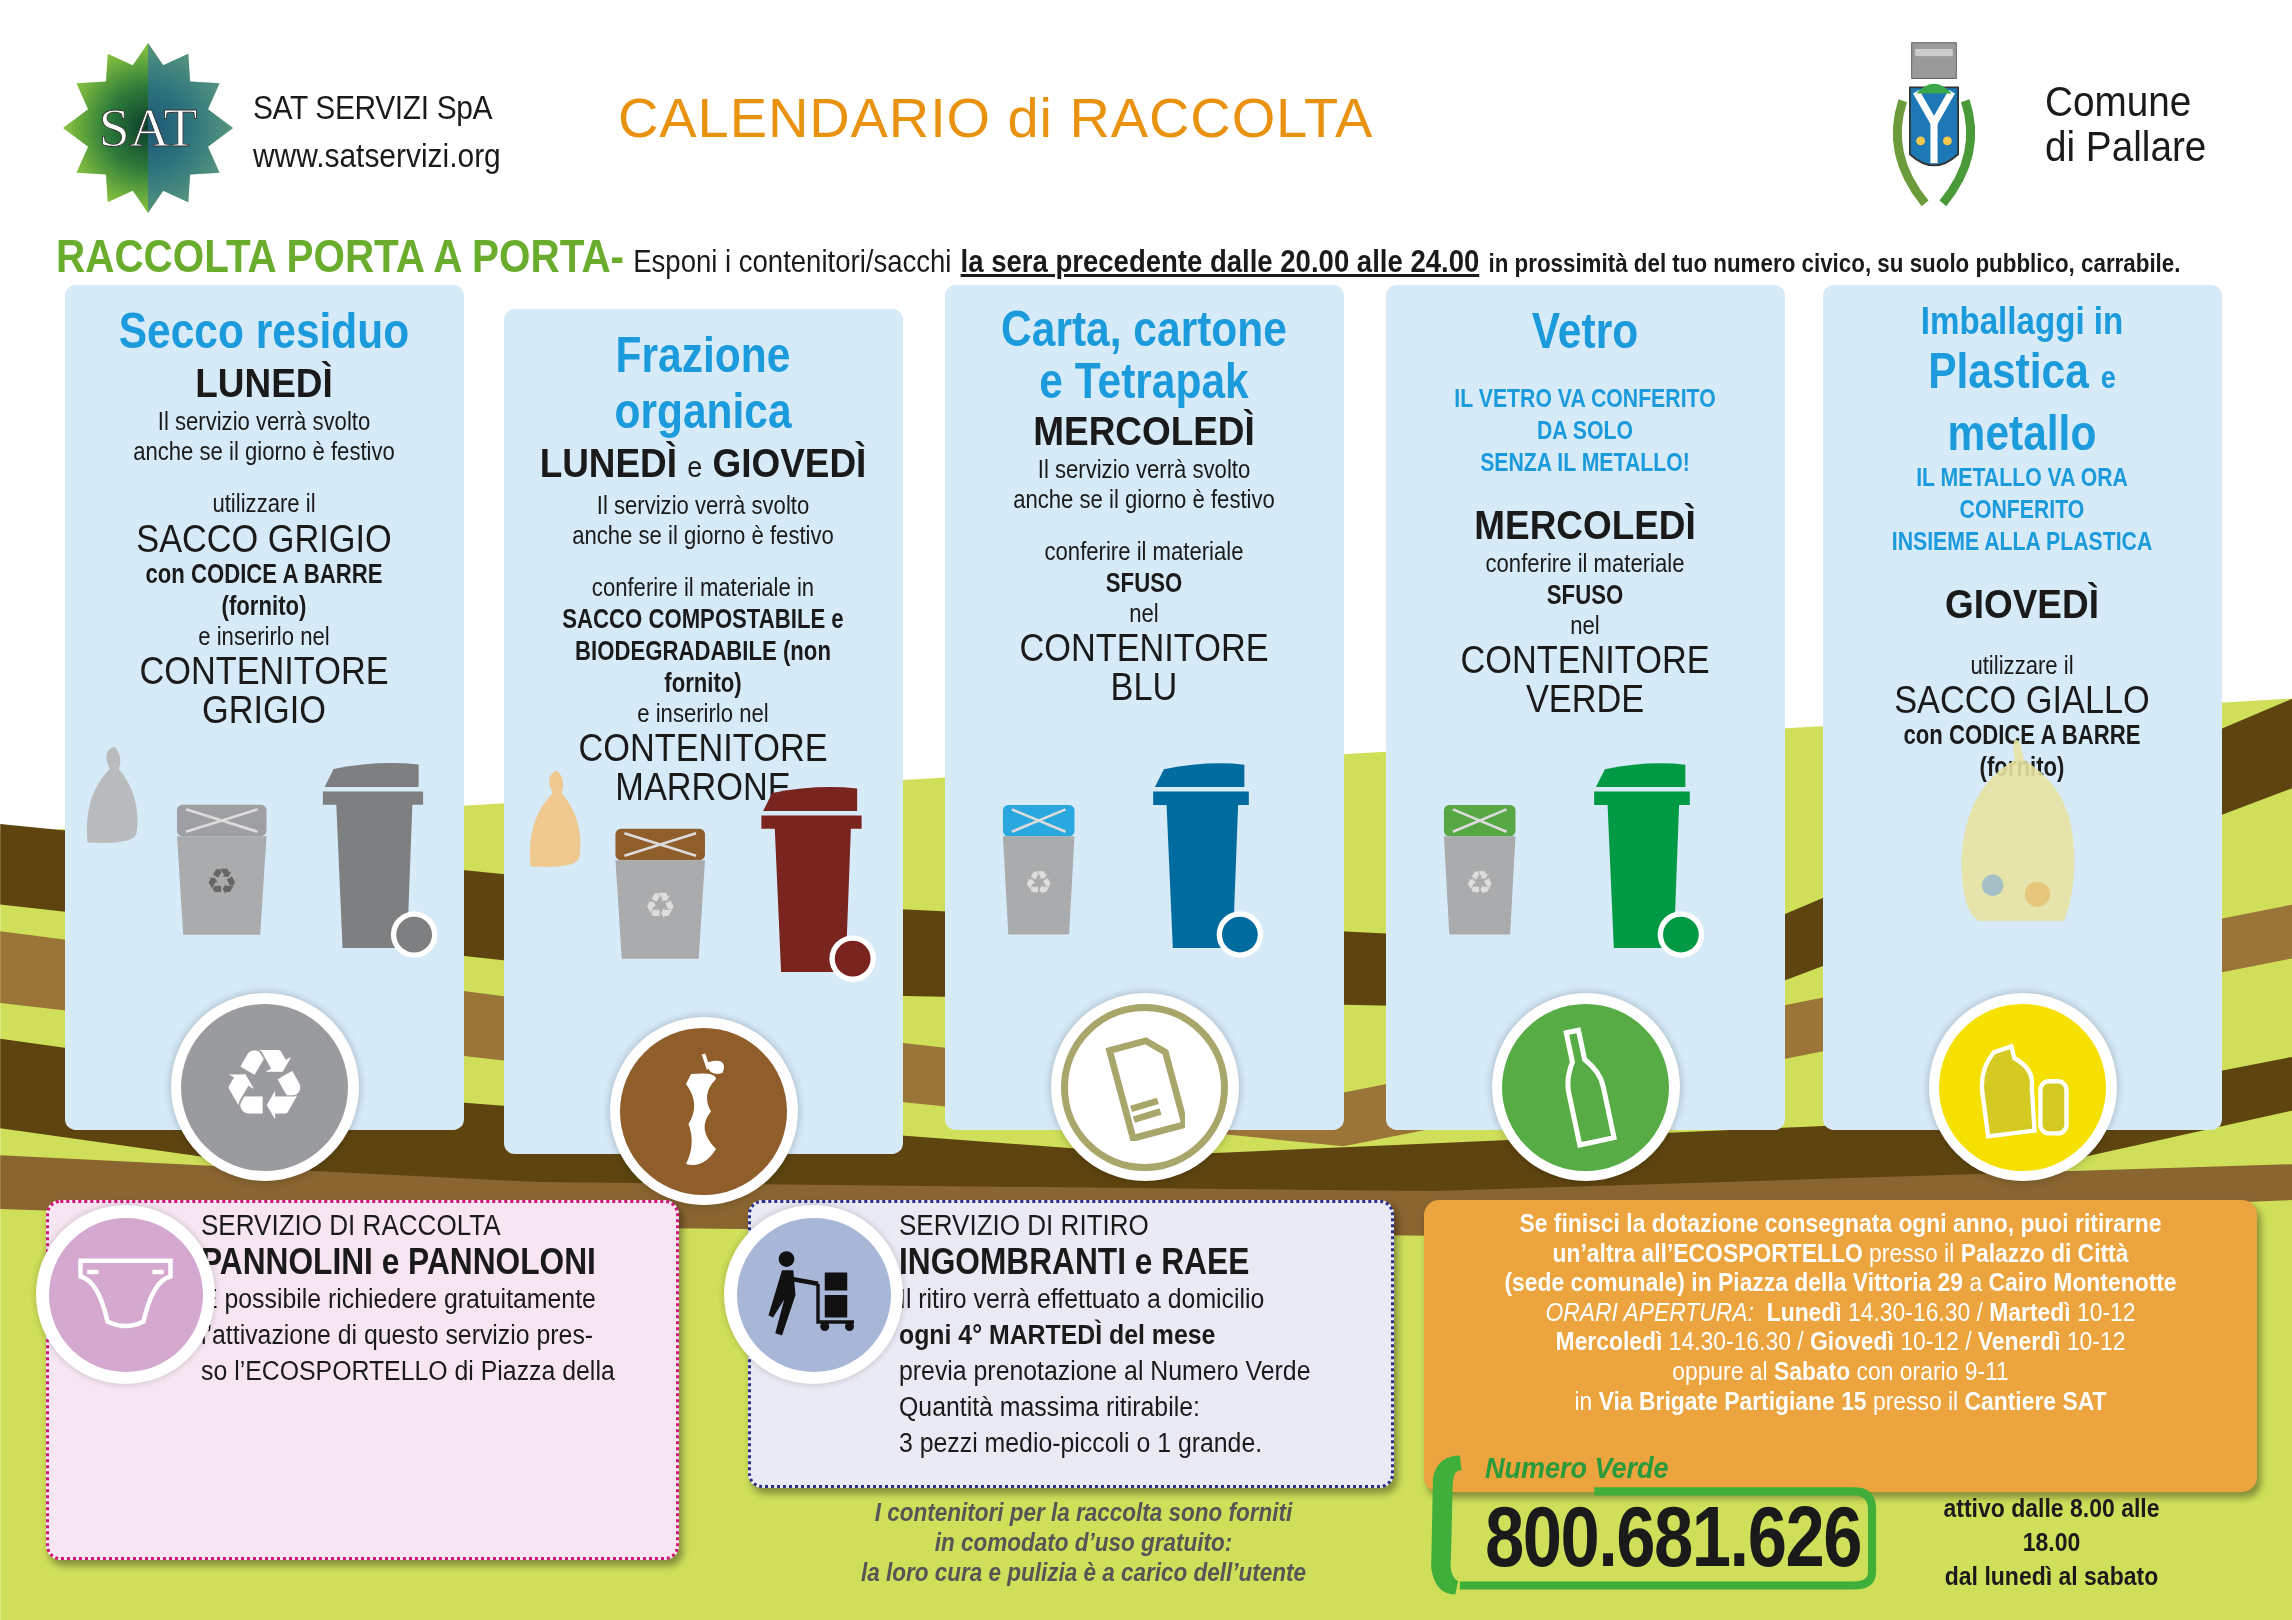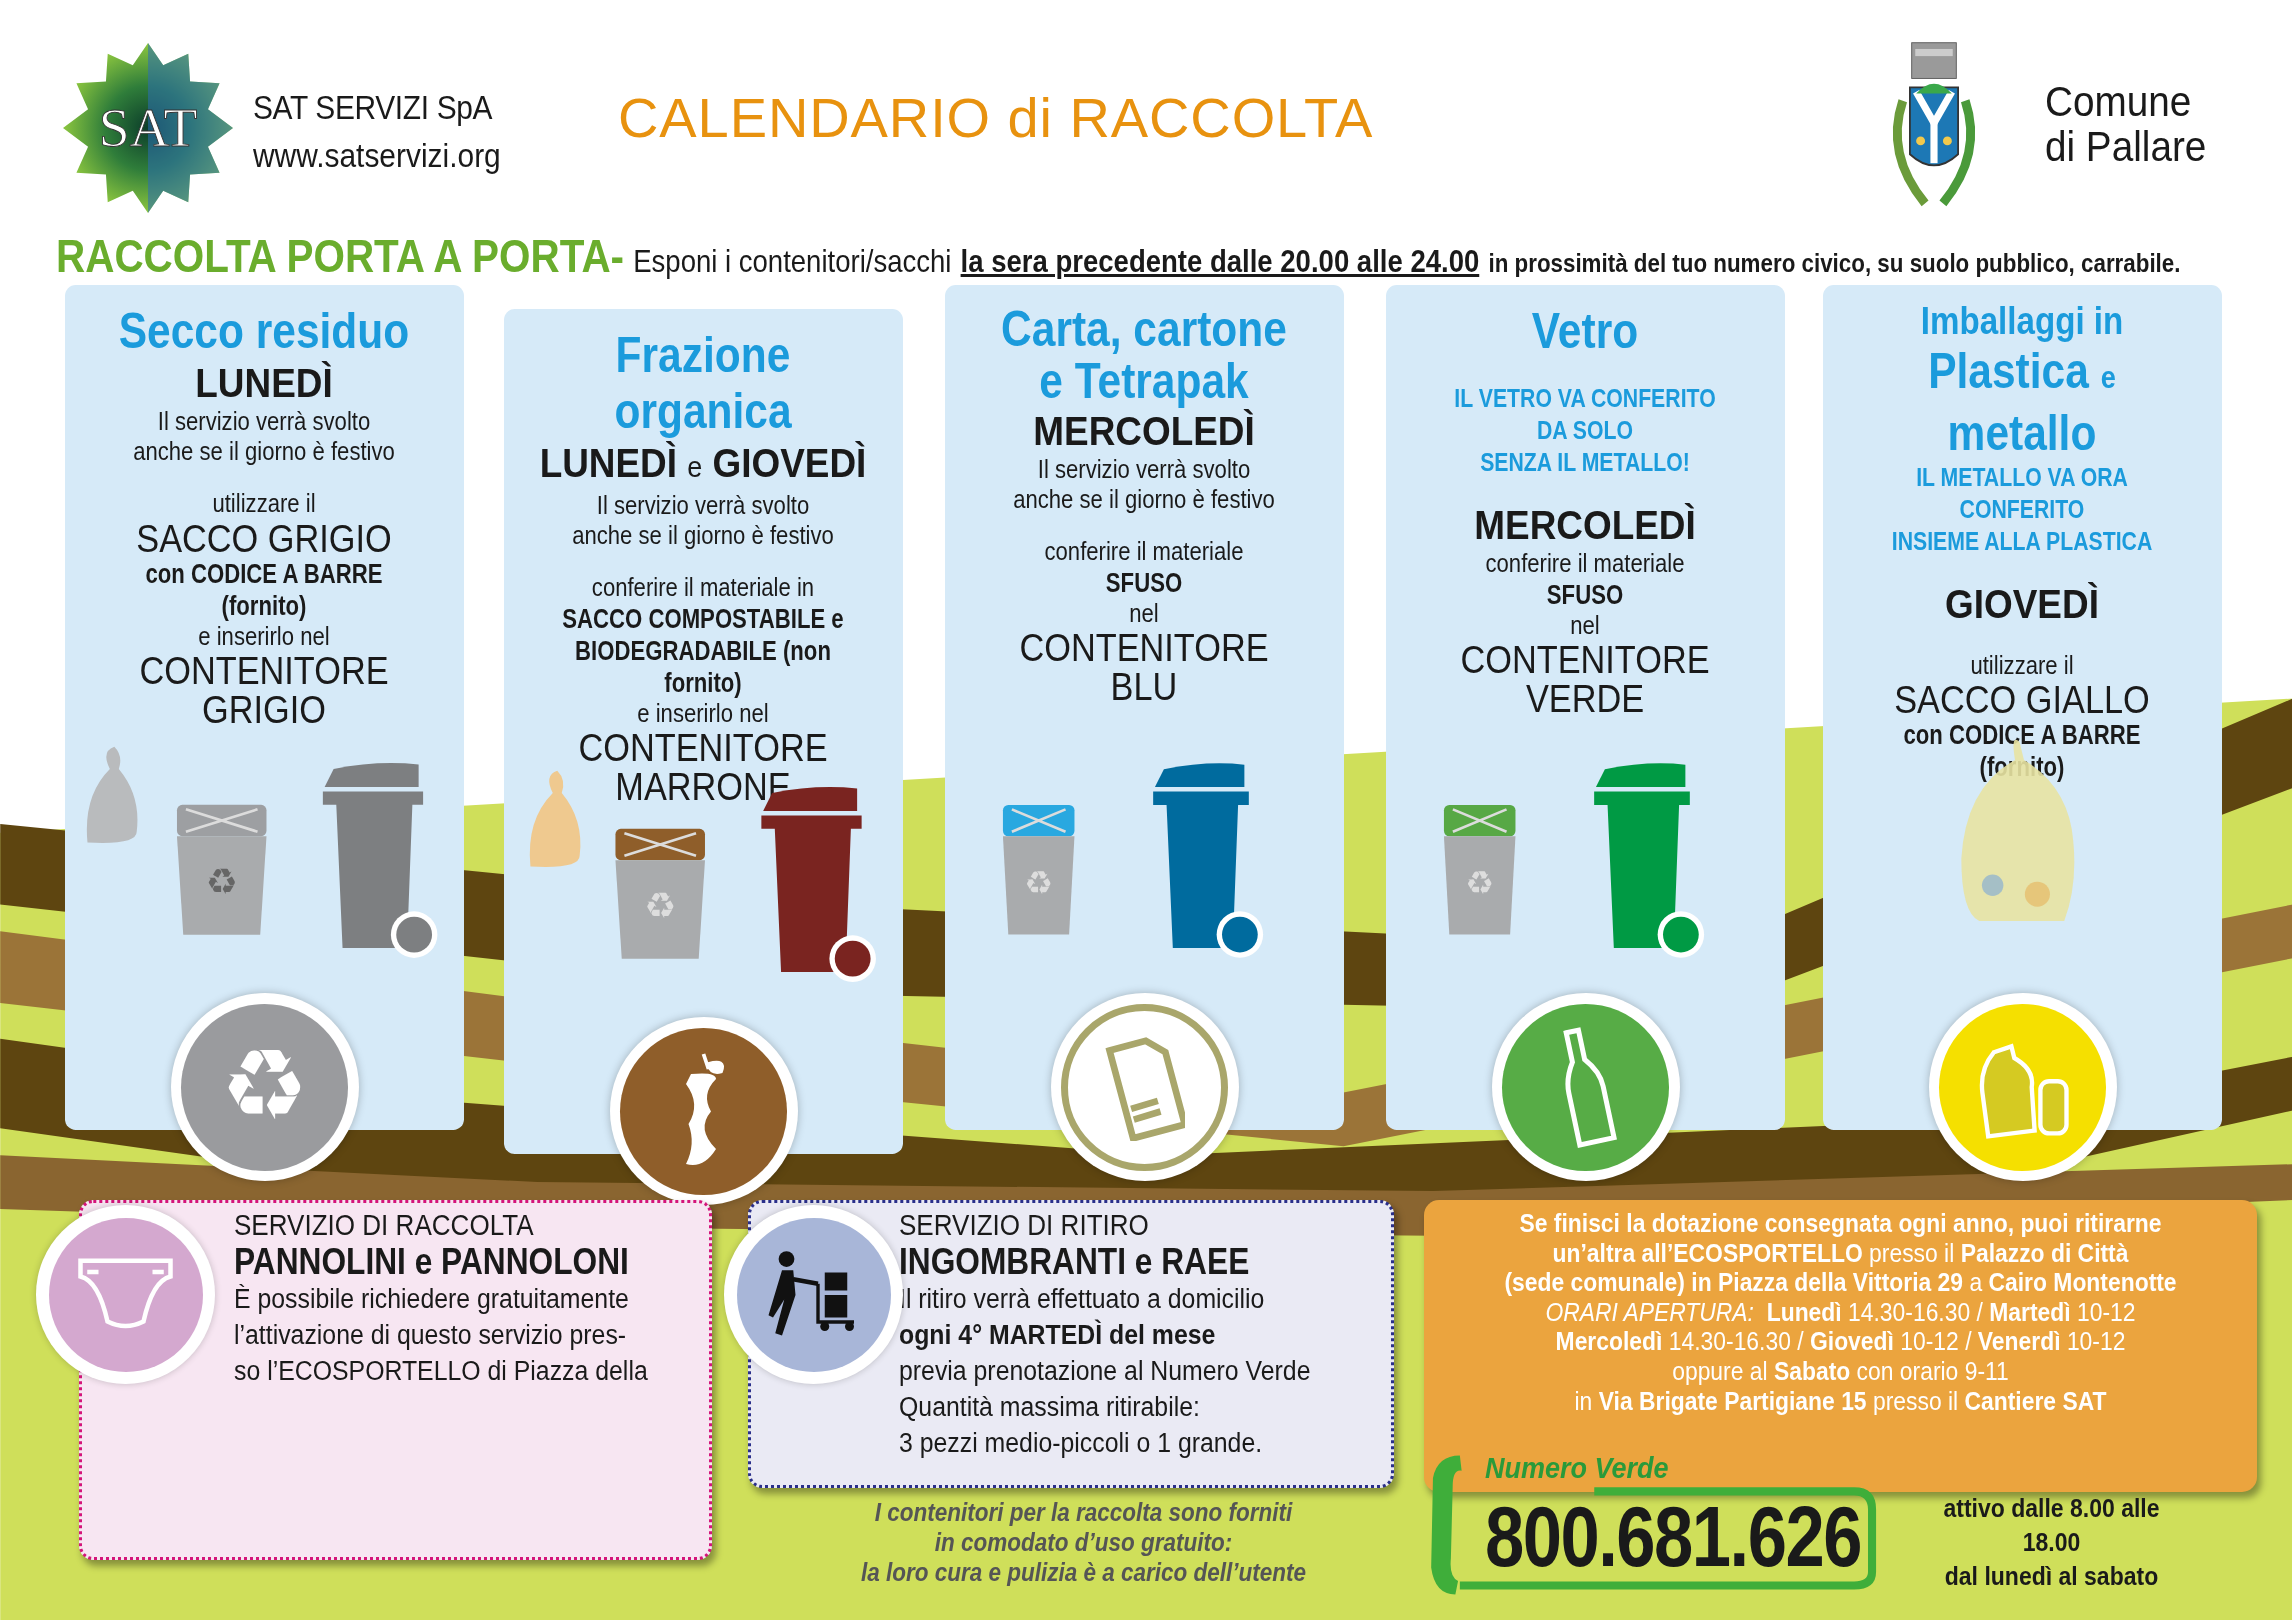--- a/index.html
+++ b/index.html
@@ -26,21 +26,21 @@
   .c-day{font-weight:bold;font-size:41px;line-height:48px;transform:scaleX(0.9);}
   .c-small{font-size:26px;line-height:29.6px;transform:scaleX(0.85);}
   .c-big{font-size:39px;line-height:39px;transform:scaleX(0.88);}
   .c-bold{font-weight:bold;font-size:27px;line-height:32px;transform:scaleX(0.82);}
   .c-note{color:#1b9bdc;font-weight:bold;font-size:25px;line-height:32px;transform:scaleX(0.85);}
   .sp{height:23px;}
   .icon-circle{position:absolute;left:50%;margin-left:-94px;top:708px;width:188px;height:188px;border-radius:50%;background:#fff;box-shadow:0 0 9px rgba(0,0,0,.25);}
   .icon-circle .disc{position:absolute;left:10.7px;top:10.7px;width:167px;height:167px;border-radius:50%;display:flex;align-items:center;justify-content:center;}
   
   .box{position:absolute;border-radius:14.3px;box-shadow:3.6px 5.4px 7.2px rgba(0,0,0,.35);}
-  .box-pink{left:79px;top:1200px;width:627px;height:354px;background:#f7e6f2;border:3.6px dotted #d4147a;}
+  .box-pink{left:46px;top:1200px;width:627px;height:354px;background:#f7e6f2;border:3.6px dotted #d4147a;}
   .box-lav{left:748px;top:1200px;width:640px;height:282px;background:#eaeaf4;border:3.6px dotted #2a2f8a;}
   .box-orange{left:1424px;top:1200px;width:833px;height:292px;background:#eba43e;border-radius:15px;}
   .b-head{font-size:29.6px;line-height:34px;transform:scaleX(0.88);transform-origin:left;}
   .b-headbold{font-size:36px;font-weight:bold;line-height:39px;transform:scaleX(0.88);transform-origin:left;}
   .b-text{font-size:27px;line-height:36px;transform:scaleX(0.92);transform-origin:left;}
   .round-icon{position:absolute;width:179px;height:179px;border-radius:50%;background:#fff;box-shadow:0 0 7.2px rgba(0,0,0,.2);}
   .round-icon .disc{position:absolute;left:12.5px;top:12.5px;width:154px;height:154px;border-radius:50%;display:flex;align-items:center;justify-content:center;}
   .or-text{color:#fff;font-size:26px;line-height:29.6px;text-align:center;transform:scaleX(0.88);}
   .or-text b{font-weight:bold;}
   .italic-note{left:788px;top:1497px;width:591px;text-align:center;color:#555;font-style:italic;font-weight:bold;font-size:25px;line-height:30px;transform:scaleX(0.9);}

